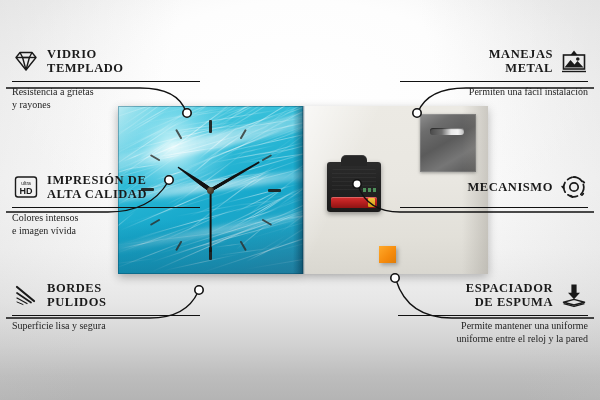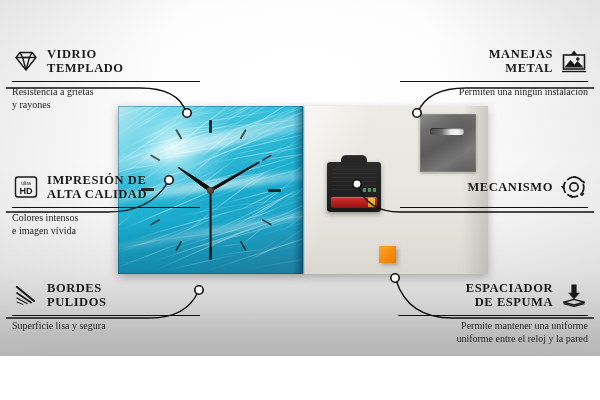--- a/index.html
+++ b/index.html
@@ -2,21 +2,21 @@
 <html><head>
 <meta charset="utf-8">
 <style>
   html,body{margin:0;padding:0;}
   body{
     width:600px;height:400px;overflow:hidden;
     font-family:"Liberation Serif", serif;
     background:#ffffff;
   }
   #stage{
-    position:relative;width:600px;height:356px;overflow:hidden;
+    position:relative;width:600px;height:400px;overflow:hidden;
     background:
       radial-gradient(ellipse 70% 55% at 50% 22%, #ffffff 0%, #fdfdfd 40%, rgba(255,255,255,0) 72%),
       linear-gradient(to bottom,
         #f2f2f2 0%, #f6f6f6 8%, #fafafa 22%, #fbfbfb 45%,
         #f4f4f4 62%, #e6e6e6 76%, #d2d2d2 86%, #bdbdbd 94%, #b4b4b4 100%);
   }
   #stage:before{
     content:"";position:absolute;inset:0;
     background:
       linear-gradient(105deg, rgba(200,200,200,.30) 0%, rgba(255,255,255,0) 26%),
@@ -500,21 +500,21 @@
           <path d="M14 4 L14 7" stroke="#1a1a1a" stroke-width="1.2"></path>
           <rect x="3.5" y="7" width="21" height="14" fill="none" stroke="#1a1a1a" stroke-width="1.6"></rect>
           <path d="M4.5 19.5 L10.5 12 L14.5 16.5 L17.5 13 L23.5 19.5 Z" fill="#1a1a1a"></path>
           <circle cx="17.8" cy="11" r="1.8" fill="#1a1a1a"></circle>
           <path d="M2 23.5 H26" stroke="#1a1a1a" stroke-width="1.4"></path>
         </svg>
       </span>
     </div>
     <div class="crule"></div>
     <div class="cdesc">
-      <span>Permiten una ningún instalación</span>
+      <span>Permiten una fácil instalación</span>
     </div>
   </div>
 
   <div class="callout right" style="left:400px;top:170px;">
     <div class="chead">
       <span class="ctitle">
         <span class="l1">MECANISMO</span>
       </span>
       <span class="ico">
         <svg viewBox="0 0 28 26">

